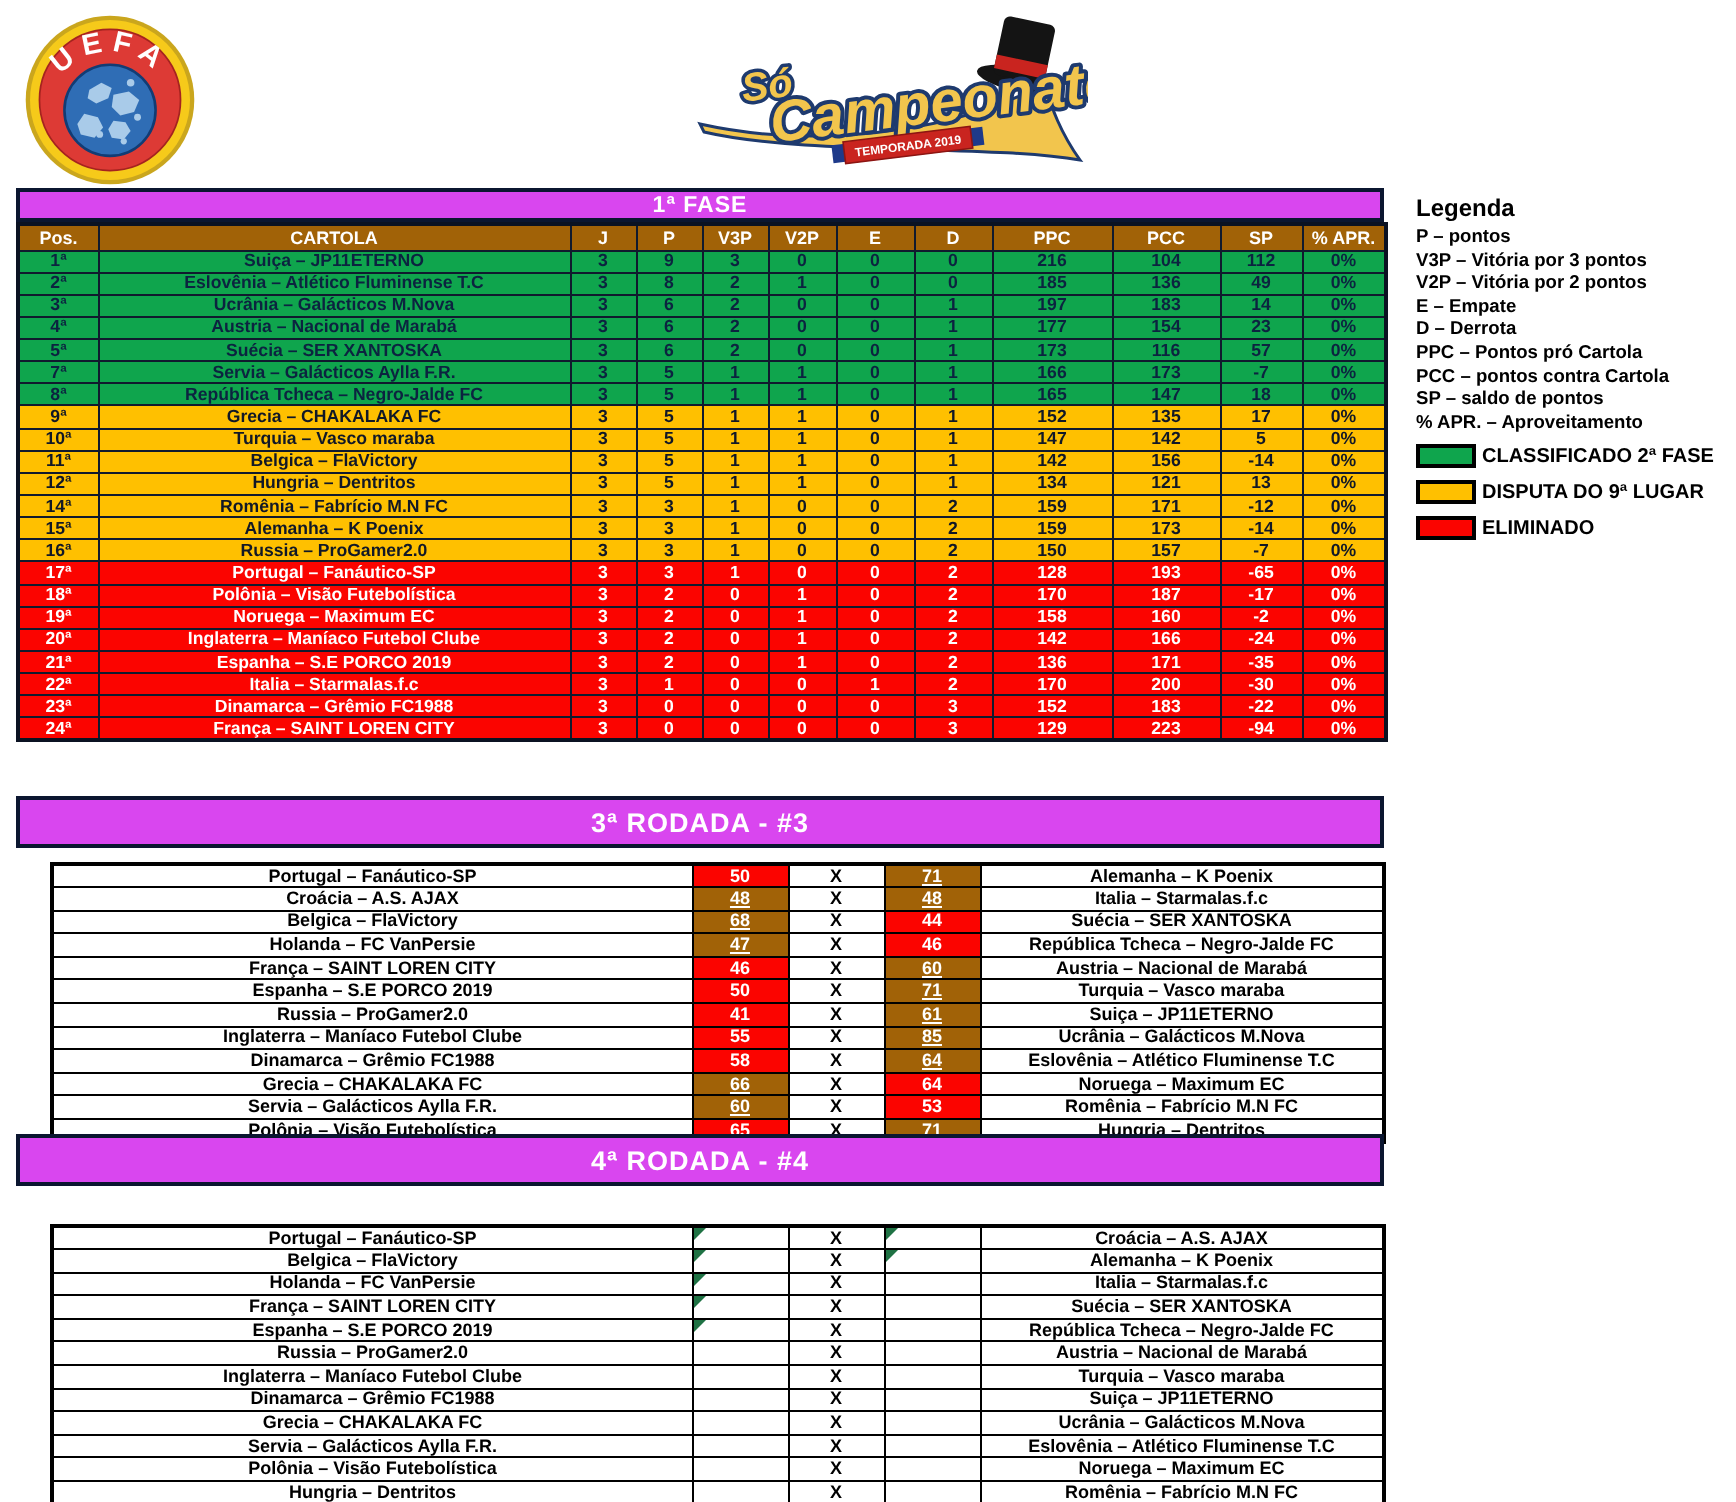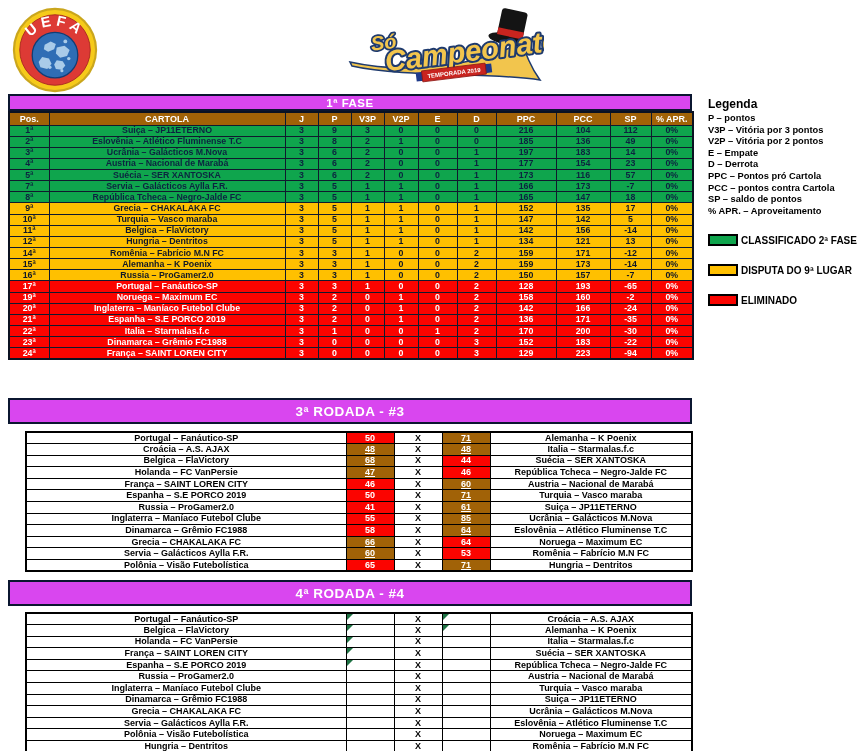--- a/index.html
+++ b/index.html
@@ -10,39 +10,39 @@
   
   #uefa-logo { left: 12px; top: 6px; width: 86px; height: 88px; }
   #brand-logo { left: 344px; top: 4px; width: 200px; height: 84px; }
 
   
   .title-bar { background: #d946ef; border: 2px solid #0b1630; color: #fff;
     display: flex; align-items: center; justify-content: center; letter-spacing: .5px; }
   #phase-bar { left: 8px; top: 94px; width: 684px; height: 17px; font-size: 11.5px; }
   .round-bar { left: 8px; width: 684px; height: 26px; font-size: 13.5px; }
   #round-bar-0 { top: 398px; }
-  #round-bar-1 { top: 580px; text-align: center; }
+  #round-bar-1 { top: 567px; text-align: center; }
 
   
   #phase-wrap { left: 8px; top: 111px; width: 684px; }
   table { border-collapse: collapse; table-layout: fixed; }
   #phase-table { width: 684px; border: 2px solid #0b1222; }
   #phase-table td, #phase-table th { border: 1px solid #101a2e; text-align: center;
     overflow: hidden; white-space: nowrap; }
   #phase-table th { background: #a16207; color: #fff; height: 13px; font-size: 9px; }
   #phase-table td { height: 11.15px; font-size: 8.8px; line-height: 9px; }
   tr.status-green  td { background: #0fa54d; color: #0c2340; }
   tr.status-yellow td { background: #ffc000; color: #111827; }
   tr.status-red    td { background: #fb0400; color: #ffffff; }
 
   
   #legend { left: 708px; top: 97px; width: 158px; color: #000; }
   #legend .lg-title { font-size: 12px; margin-bottom: 2px; }
   #legend .lg-item { font-size: 9.3px; line-height: 11.6px; white-space: nowrap; }
-  #legend .lg-key { display: flex; align-items: center; height: 14px; margin-top: 16px; }
+  #legend .lg-key { display: flex; align-items: center; height: 14px; margin-top: 4px; }
   #legend .swatch { width: 30px; height: 12px; border: 2px solid #000; margin-right: 3px; flex: 0 0 auto; }
   #legend .sw-green { background: #0fa54d; }
   #legend .sw-yellow { background: #ffc000; }
   #legend .sw-red { background: #fb0400; }
   #legend .lg-key-label { font-size: 10px; white-space: nowrap; }
 
   
   .round-table { width: 666px; border: 2px solid #000; background: #fff; }
   .round-table td { border: 1.5px solid #000; height: 11.6px; font-size: 9px;
     line-height: 9px; text-align: center; color: #000; overflow: hidden; white-space: nowrap; }
@@ -345,20 +345,34 @@
           <td>1</td>
           <td>0</td>
           <td>0</td>
           <td>2</td>
           <td>128</td>
           <td>193</td>
           <td>-65</td>
           <td>0%</td>
         </tr>
         <tr class="status-red">
+          <td>18ª</td>
+          <td>Polônia – Visão Futebolística</td>
+          <td>3</td>
+          <td>2</td>
+          <td>0</td>
+          <td>1</td>
+          <td>0</td>
+          <td>2</td>
+          <td>170</td>
+          <td>187</td>
+          <td>-17</td>
+          <td>0%</td>
+        </tr>
+        <tr class="status-red">
           <td>19ª</td>
           <td>Noruega – Maximum EC</td>
           <td>3</td>
           <td>2</td>
           <td>0</td>
           <td>1</td>
           <td>0</td>
           <td>2</td>
           <td>158</td>
           <td>160</td>

